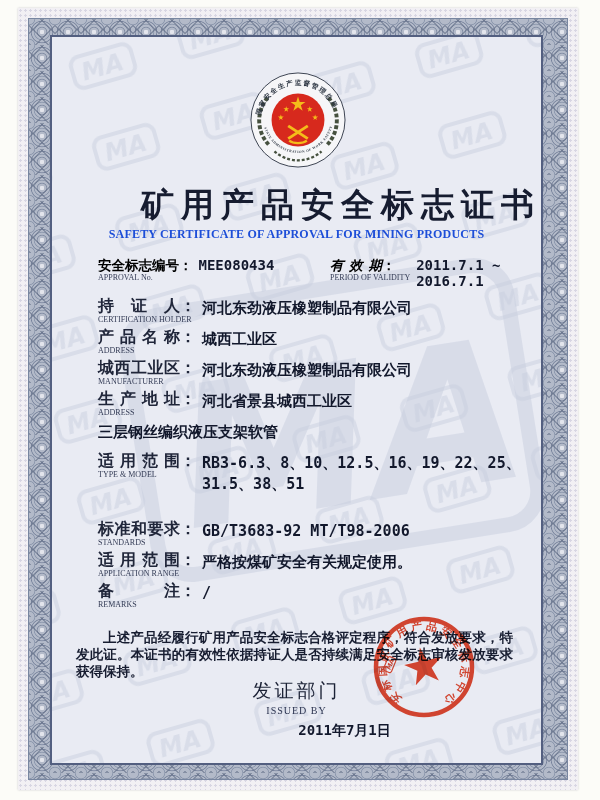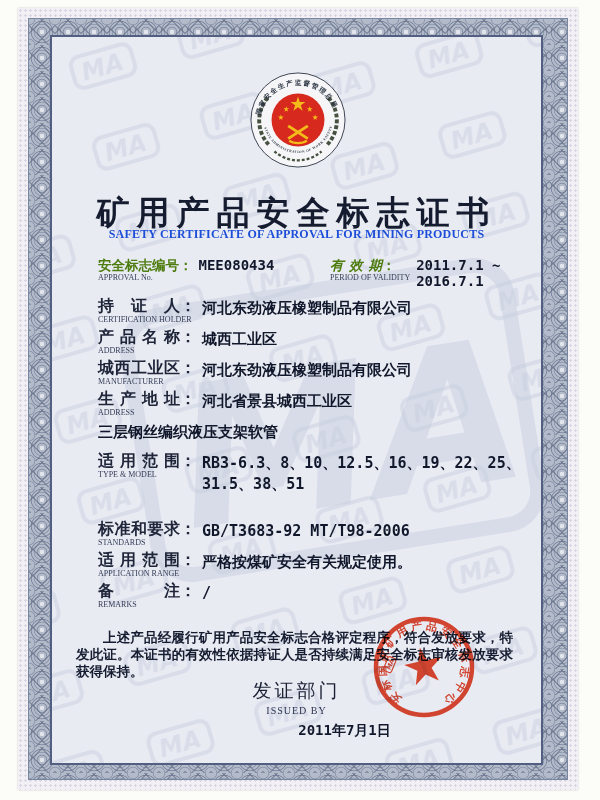--- a/index.html
+++ b/index.html
@@ -28,30 +28,30 @@
         background-size:26px 26px;}
   .paper{position:absolute;left:32px;top:27px;right:35px;bottom:25px;
          background:#e9ebf3;border:2px solid #535f80;overflow:hidden;}
 
   
   .wm-svg{position:absolute;inset:0;width:100%;height:100%;z-index:0;}
 
   
   .content{position:absolute;inset:0;z-index:1;}
   .emblem{position:absolute;left:197px;top:34px;width:98px;height:98px;}
-  .title{position:absolute;top:146px;left:0;right:0;text-align:center;
-         font-size:33px;font-weight:bold;letter-spacing:7px;color:#161c30;white-space:nowrap;margin-top:8px;}
+  .title{position:absolute;top:146px;left:0;right:0;text-align:right;
+         font-size:33px;font-weight:bold;letter-spacing:7px;color:#161c30;white-space:nowrap;}
   .subtitle{position:absolute;top:190px;left:0;right:0;text-align:center;
             font-size:12px;font-weight:bold;letter-spacing:0.2px;color:#1d4ed8;}
 
   .approval-row{position:absolute;top:219px;left:46px;right:16px;display:flex;align-items:flex-start;}
   .ap-left{width:232px;display:flex;}
   .ap-right{display:flex;flex:1;}
   .lbl-wrap{position:relative;}
-  .lbl{display:inline-block;font-weight:bold;color:#4d7c0f;}
+  .lbl{display:inline-block;font-weight:bold;color:#000000;}
   .lbl-sm{font-size:13.5px;}
   .sub{font-size:8px;color:#333b55;margin-top:-2px;white-space:nowrap;font-family:"Liberation Serif",serif;}
   .mono{font-family:"DejaVu Sans Mono",monospace;}
   .ap-val{font-size:14px;font-weight:bold;margin-left:6px;padding-top:1px;color:#12182c;}
   .validity-lbl{display:inline-block;width:52px;text-align:justify;text-align-last:justify;font-style:italic;}
 
   .fields{position:absolute;top:259px;left:46px;right:14px;}
   .frow{display:flex;align-items:flex-start;margin-bottom:3px;min-height:28px;}
   .frow.gap{margin-top:24px;}
   .flbl-wrap{width:104px;flex:none;}

